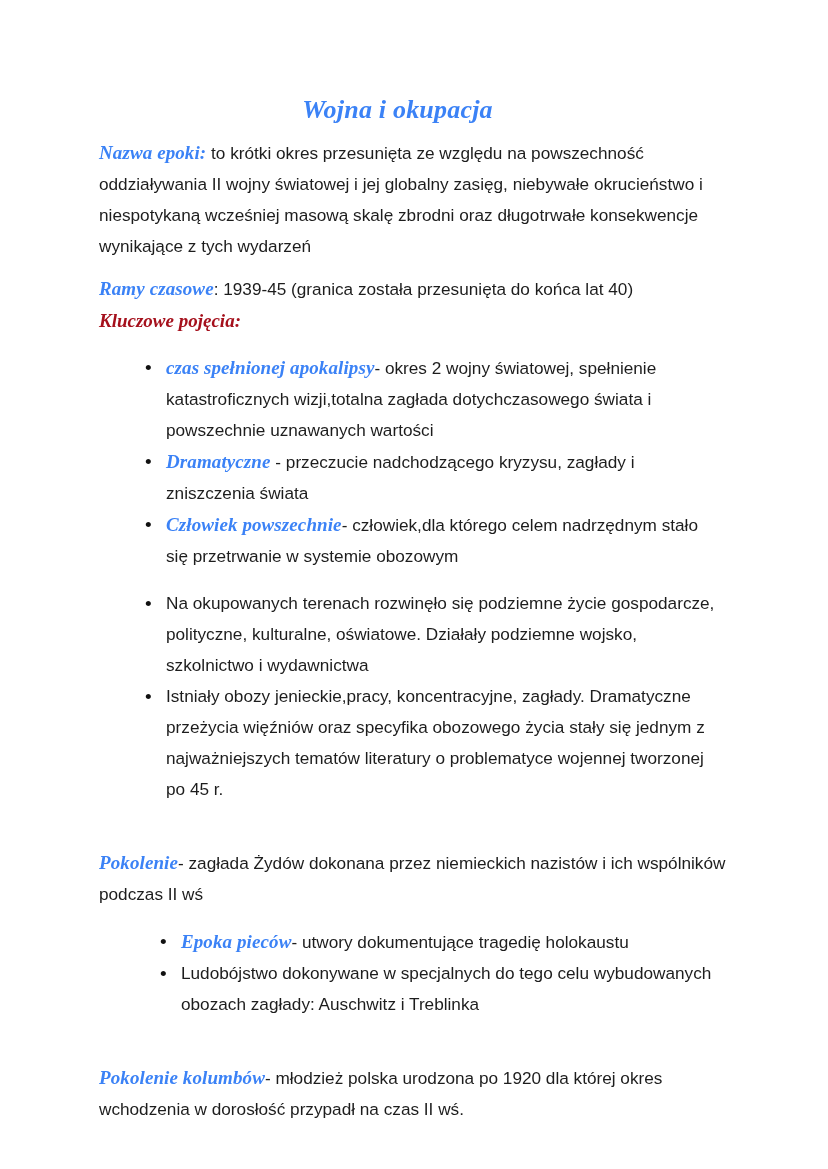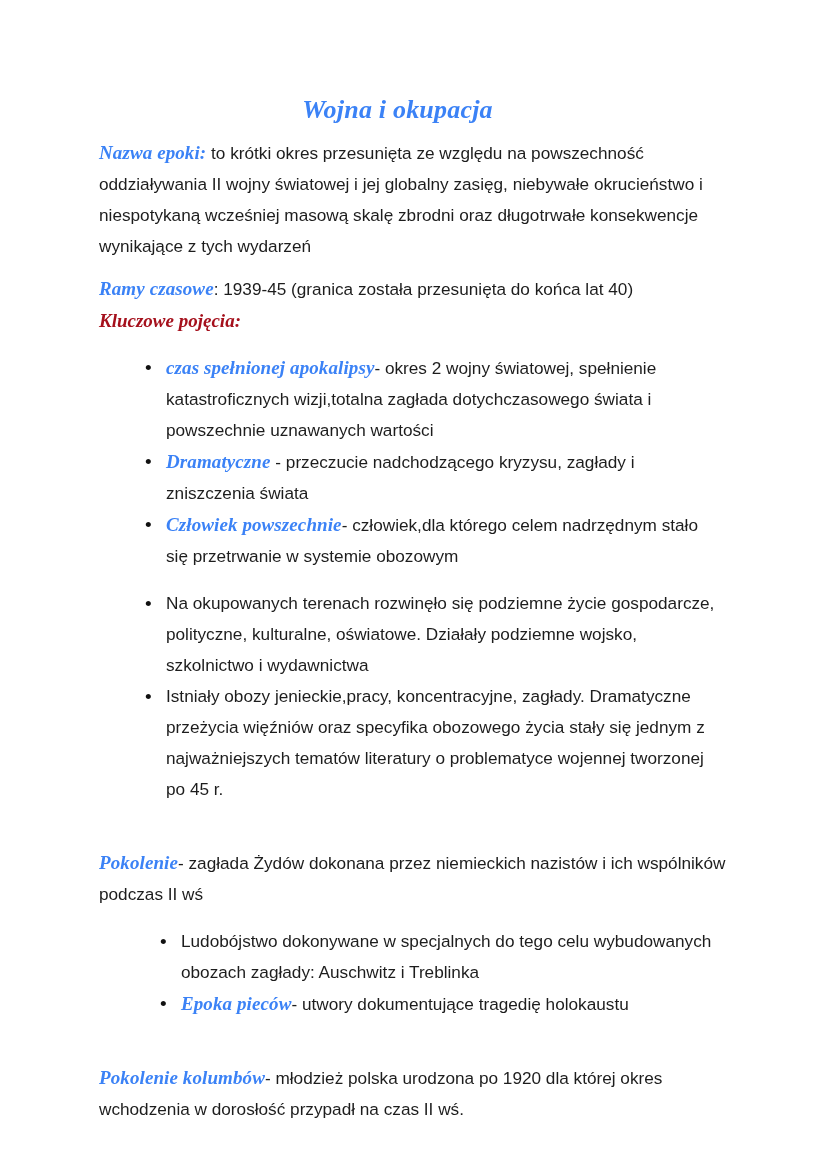--- a/index.html
+++ b/index.html
@@ -135,24 +135,24 @@
   </ul>
 
   <div class="gap-lg"></div>
 
   <p class="block">
     <span class="kw">Pokolenie</span><span>- zagłada Żydów dokonana przez niemieckich nazistów i ich wspólników podczas II wś</span>
   </p>
 
   <ul class="bullets indent-deep">
     <li>
-      <span>Ludobójstwo dokonywane w specjalnych do tego celu wybudowanych obozach zagłady: Auschwitz i Treblinka</span>
+      <span class="kw">Epoka pieców</span><span>- utwory dokumentujące tragedię holokaustu</span>
     </li>
     <li>
-      <span class="kw">Epoka pieców</span><span>- utwory dokumentujące tragedię holokaustu</span>
+      <span>Ludobójstwo dokonywane w specjalnych do tego celu wybudowanych obozach zagłady: Auschwitz i Treblinka</span>
     </li>
   </ul>
 
   <div class="gap-lg"></div>
 
   <p class="block">
     <span class="kw">Pokolenie kolumbów</span><span>- młodzież polska urodzona po 1920 dla której okres wchodzenia w dorosłość przypadł na czas II wś.</span>
   </p>
 
 </div>

